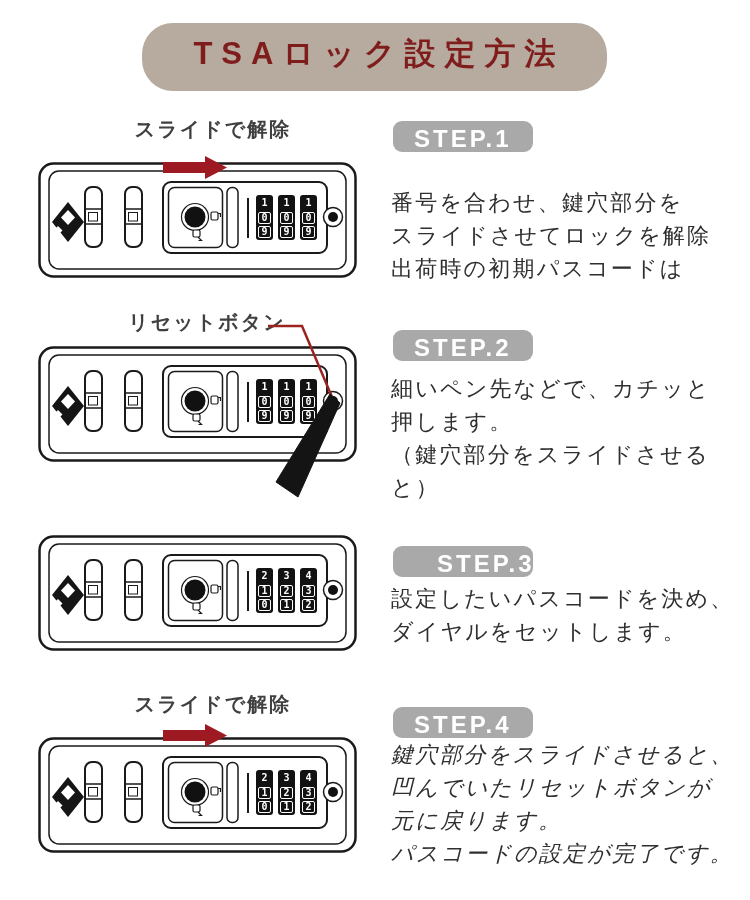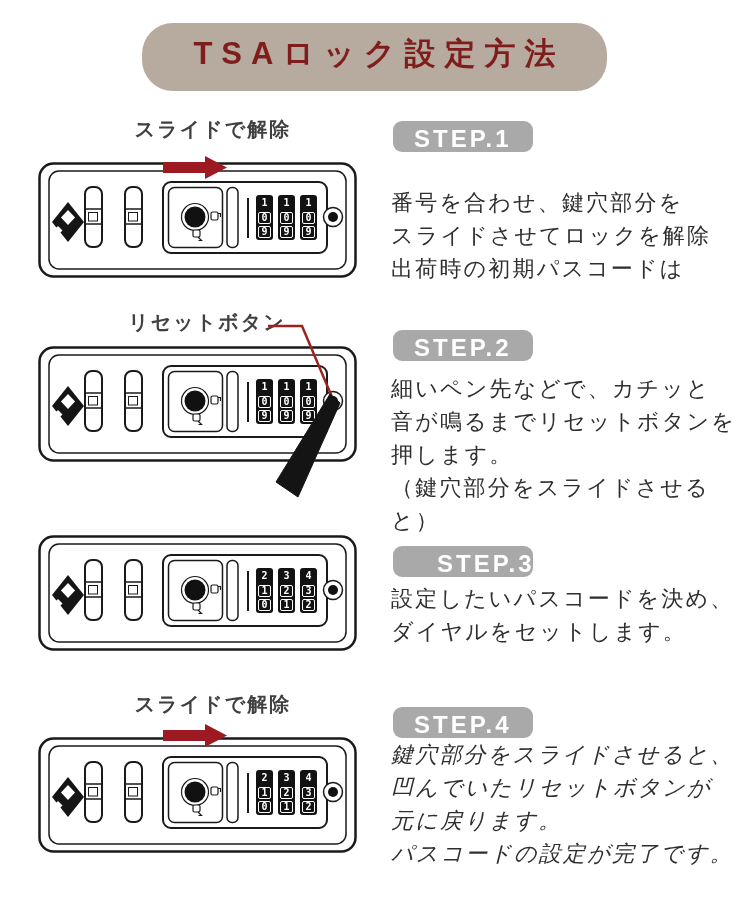--- a/index.html
+++ b/index.html
@@ -60,21 +60,20 @@
   <div class="badge b3">STEP.3</div>
   <div class="badge b4">STEP.4</div>
 
   <div class="steptext t1">
     <div>番号を合わせ、鍵穴部分を</div>
     <div>スライドさせてロックを解除</div>
     <div>出荷時の初期パスコードは</div>
   </div>
   <div class="steptext t2">
     <div>細いペン先などで、カチッと</div>
-    <div>音が鳴るまでリセットボタンを</div>
     <div>押します。</div>
     <div>（鍵穴部分をスライドさせると）</div>
   </div>
   <div class="steptext t3">
     <div>設定したいパスコードを決め、</div>
     <div>ダイヤルをセットします。</div>
   </div>
   <div class="steptext t4">
     <div>鍵穴部分をスライドさせると、</div>
     <div>凹んでいたリセットボタンが</div>

